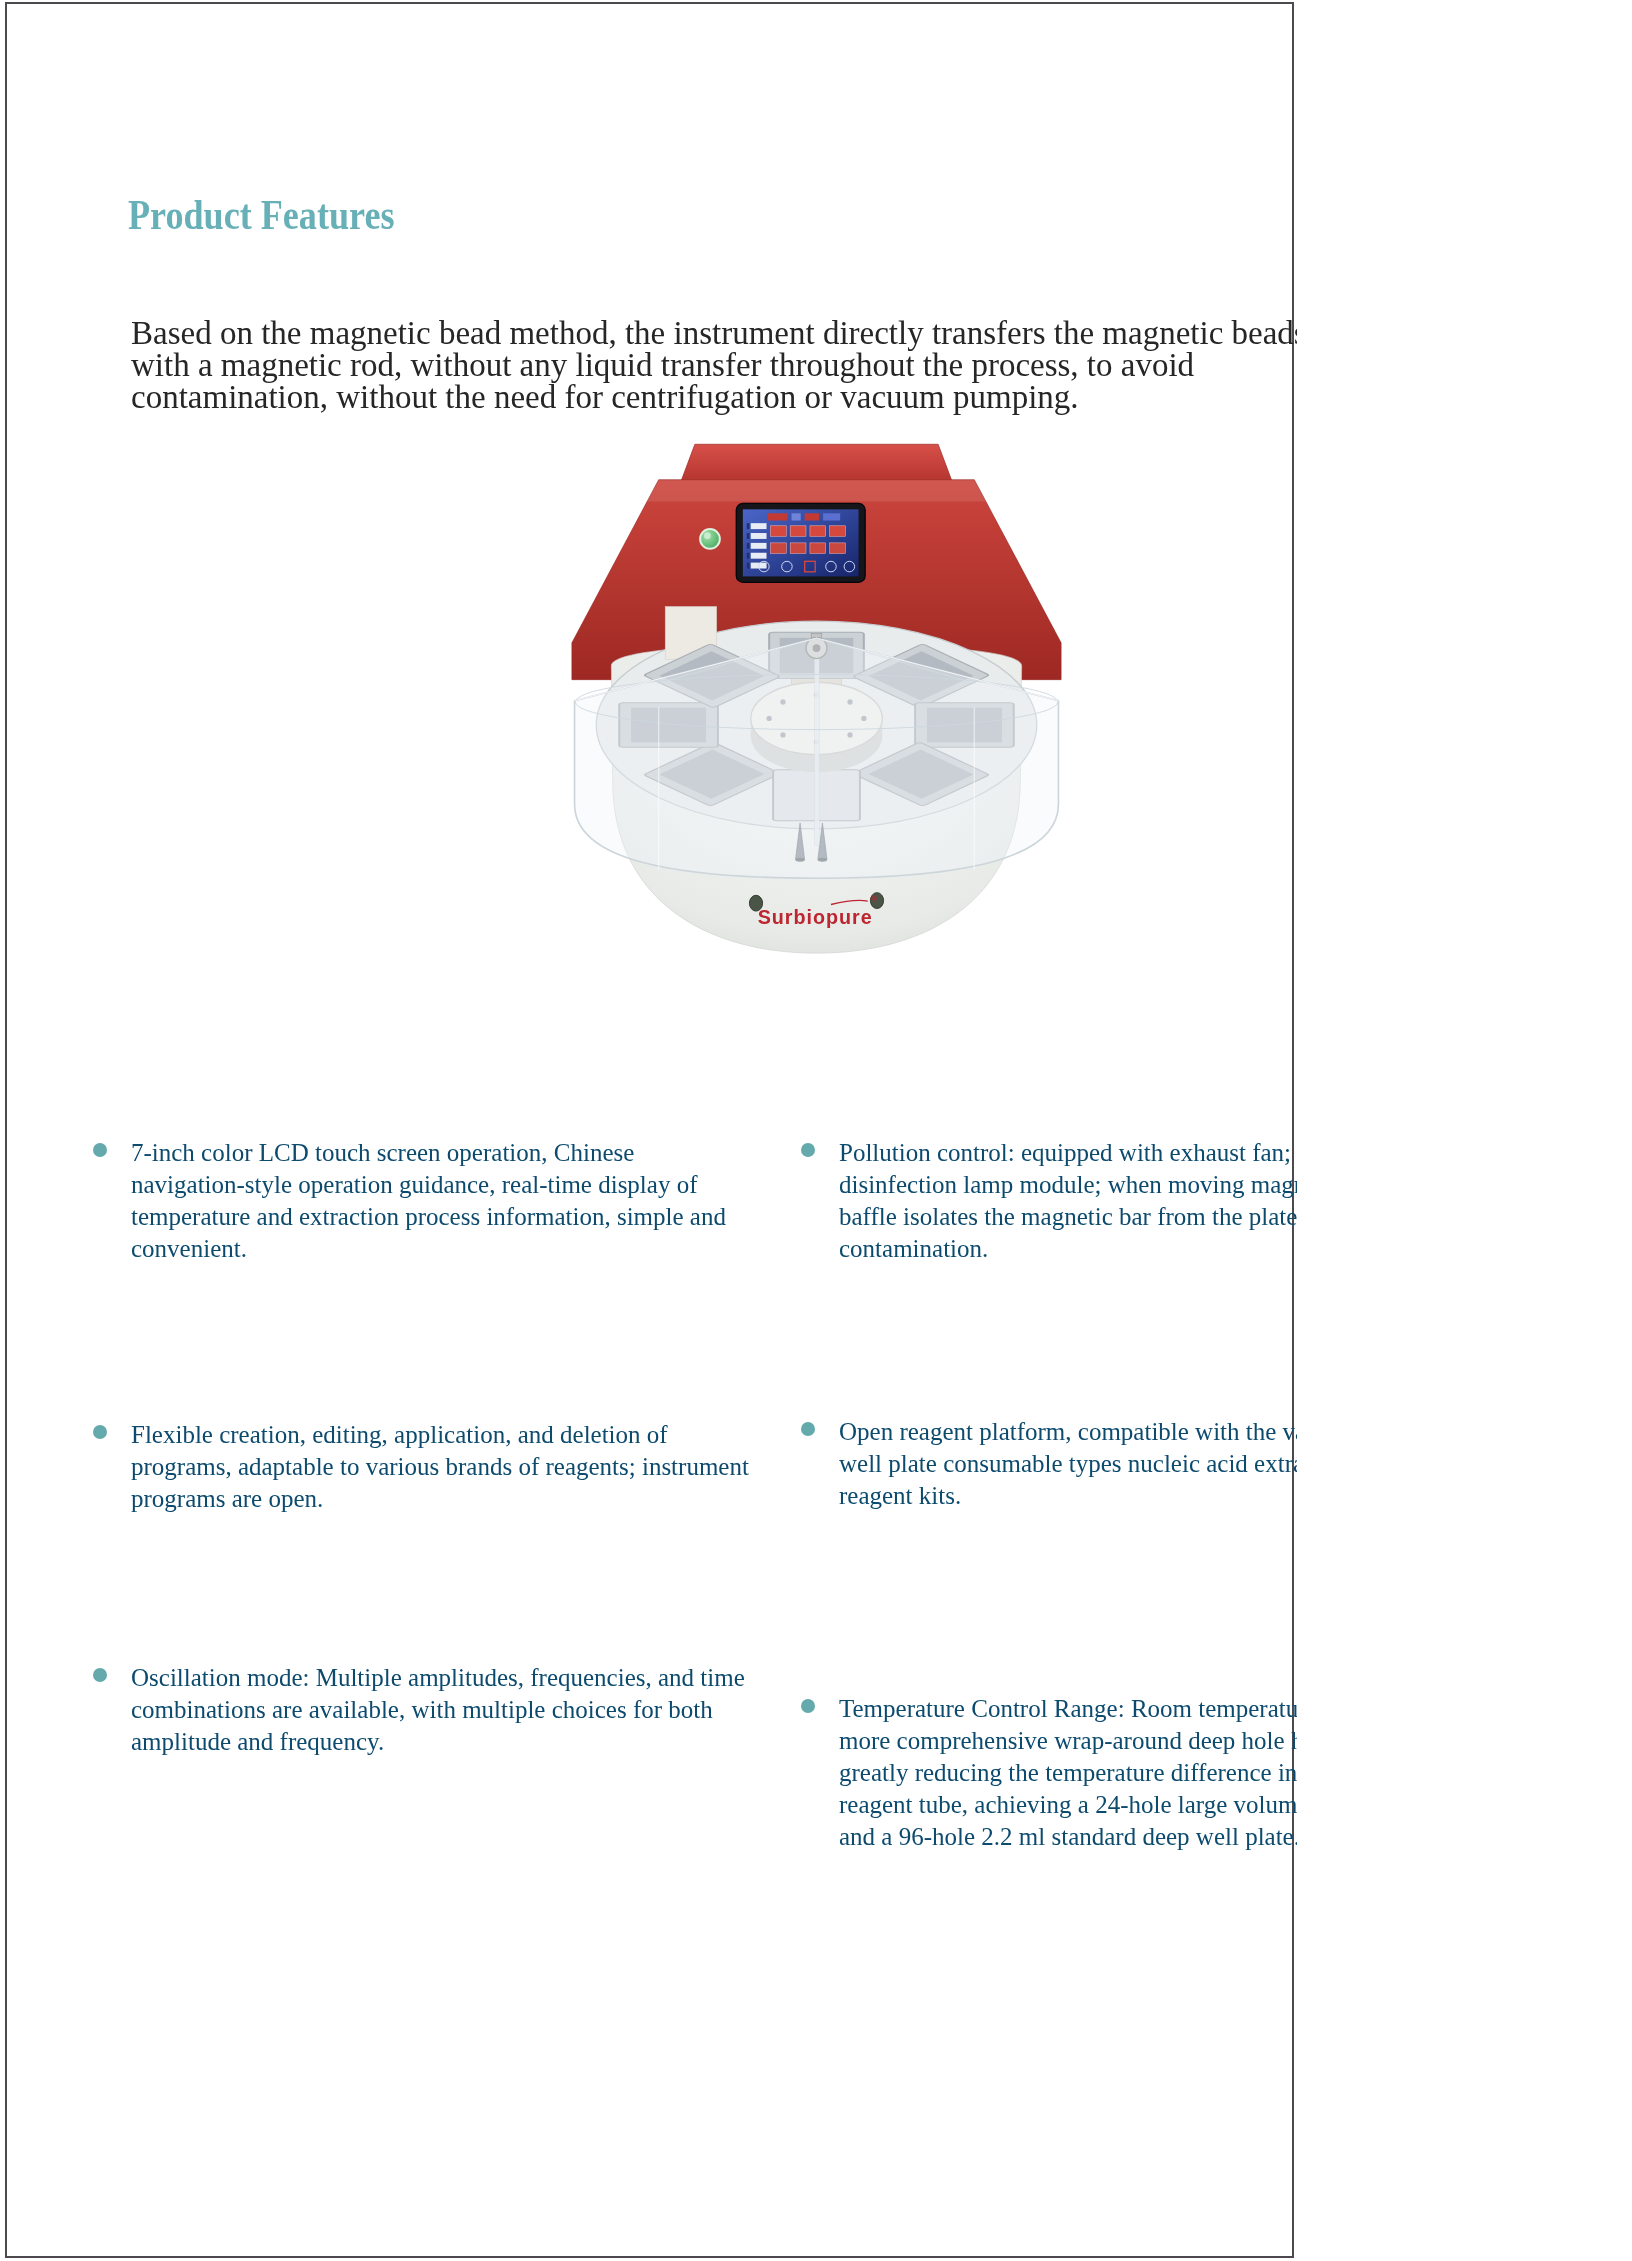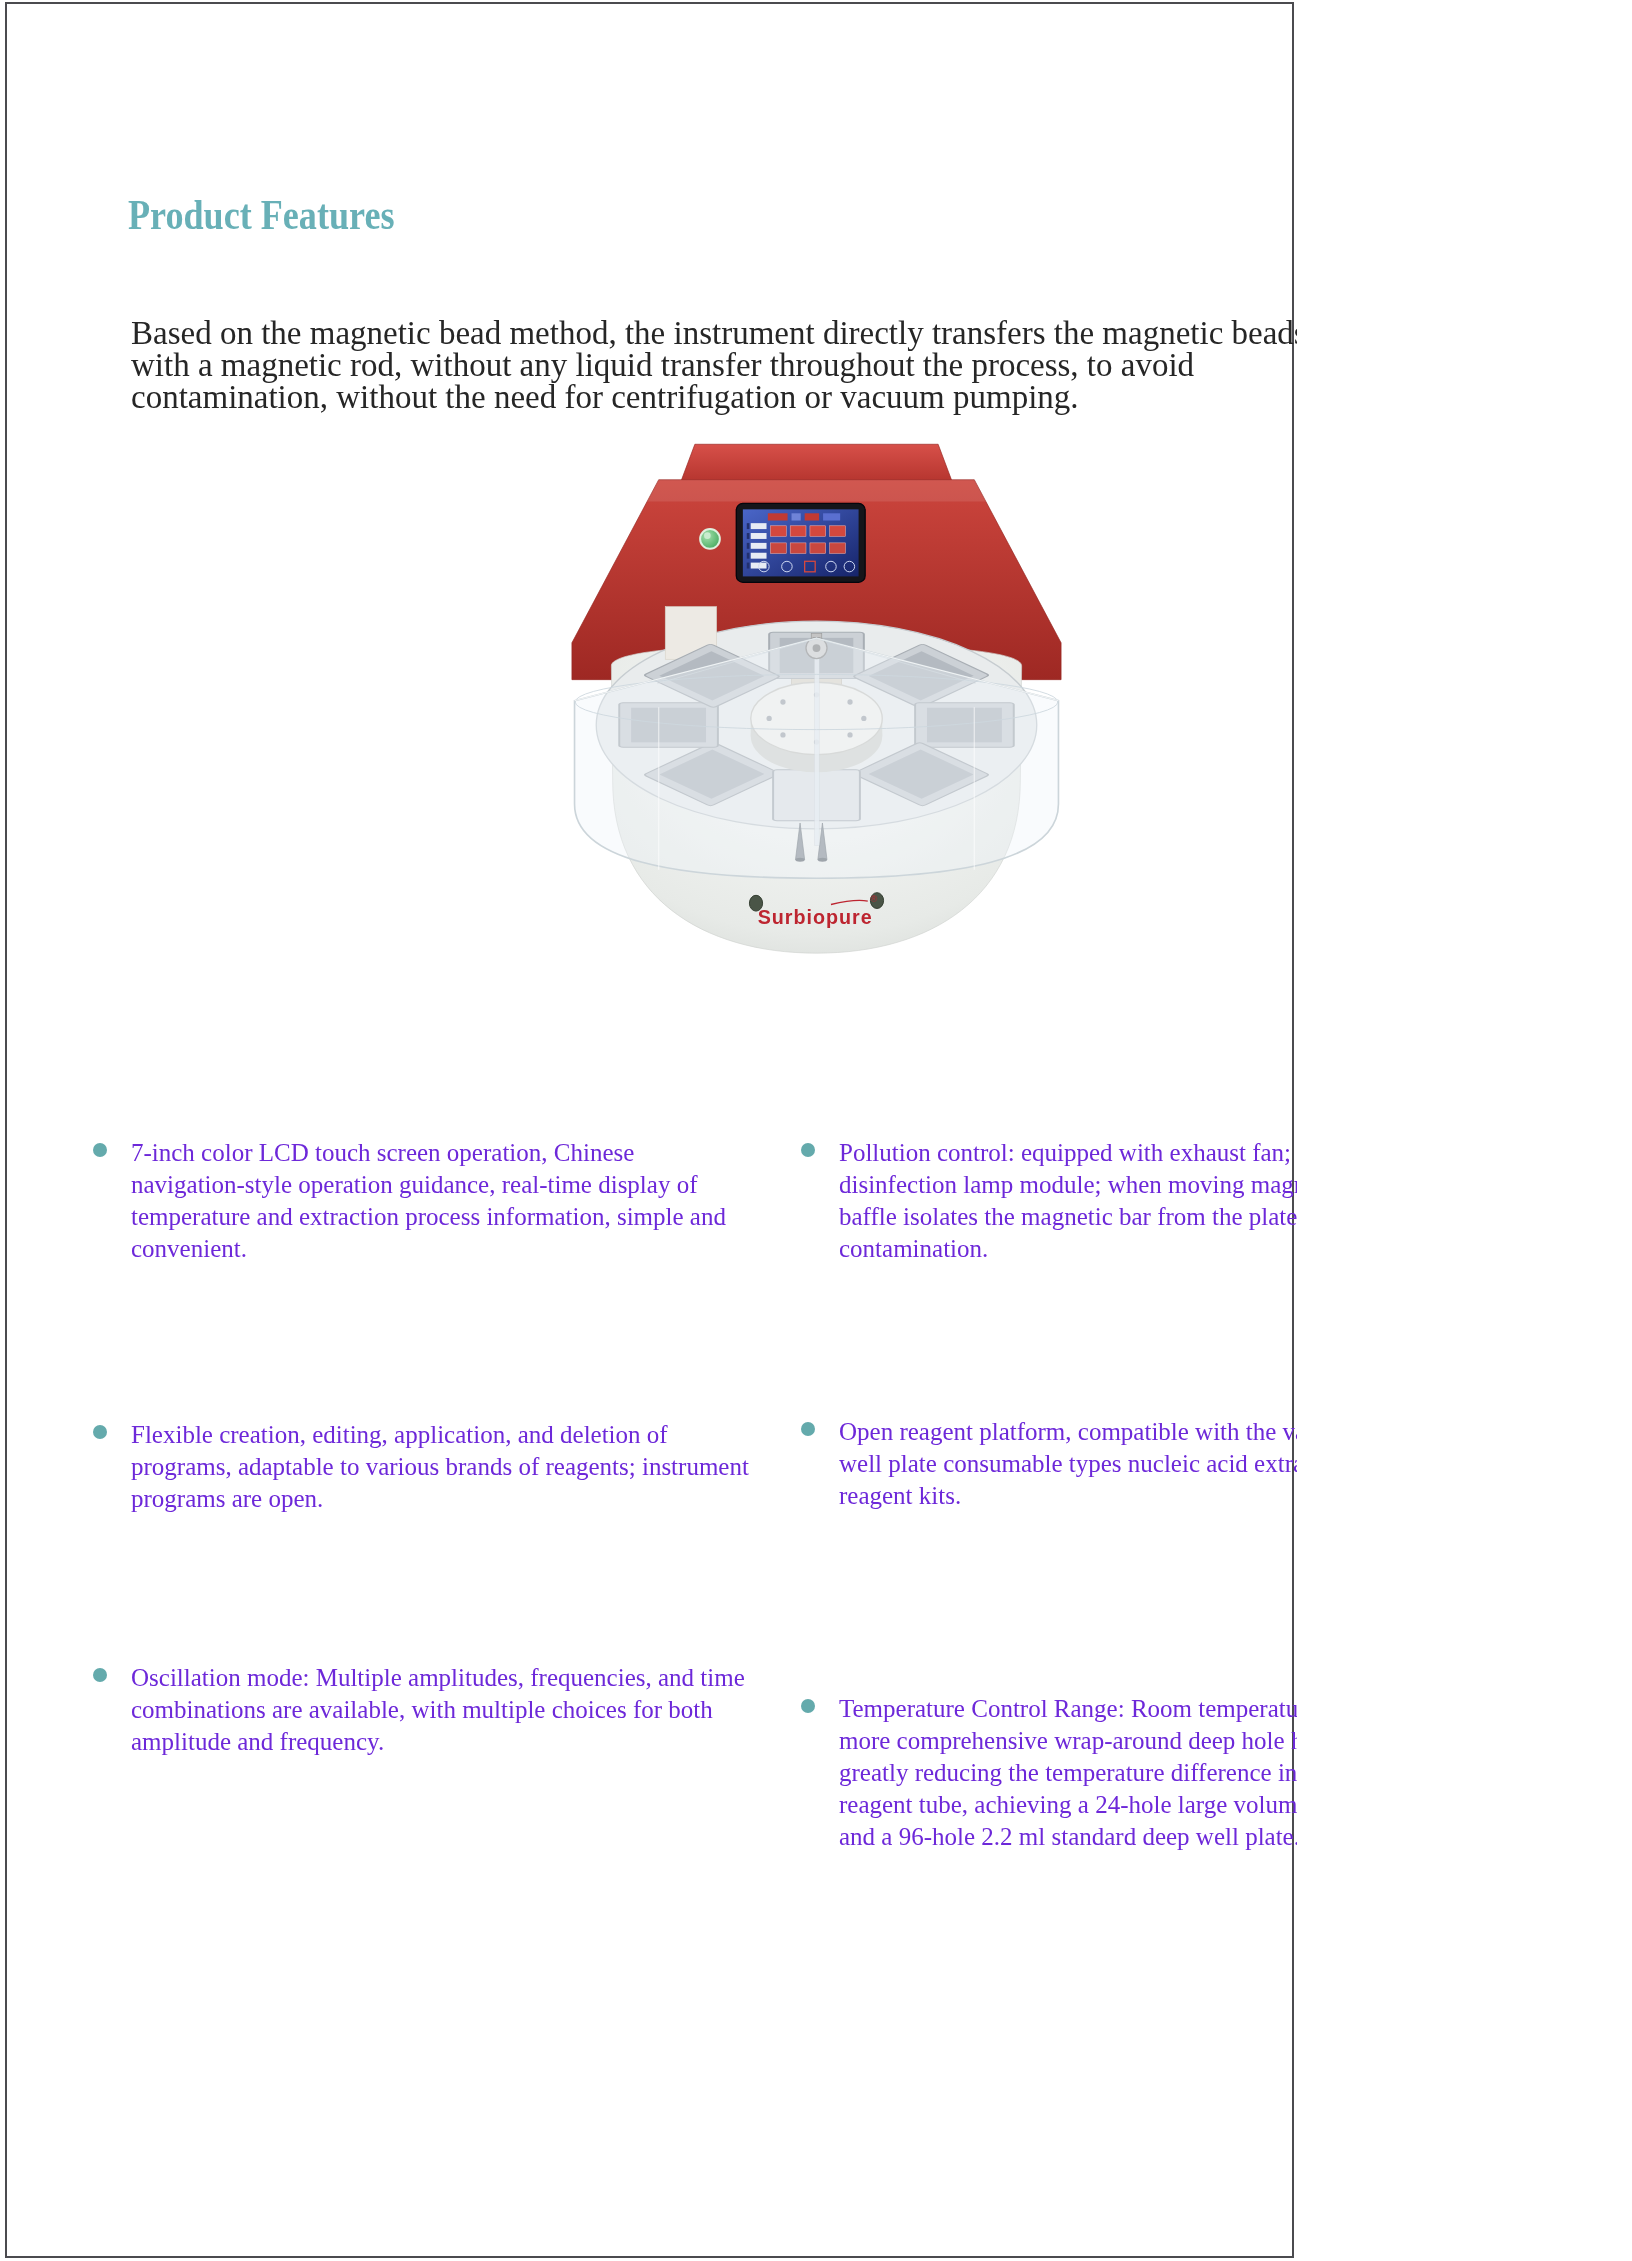--- a/index.html
+++ b/index.html
@@ -39,21 +39,21 @@
     padding-left:38px;
     box-sizing:border-box;
   }
   .feature .dot{
     position:absolute;left:0;top:6px;
     width:14px;height:14px;border-radius:50%;
     background:#64aaac;
   }
   .feature p{
     margin:0;
-    font-size:25px;line-height:32px;color:#6d28d9;
+    font-size:25px;line-height:32px;color:#0c4a6e;
   }
   .col-left{left:93px;width:657px;}
   .col-right{left:801px;width:707px;}
 </style>
 </head>
 <body>
 
 <div class="page">
   <div class="page-border"></div>
 

